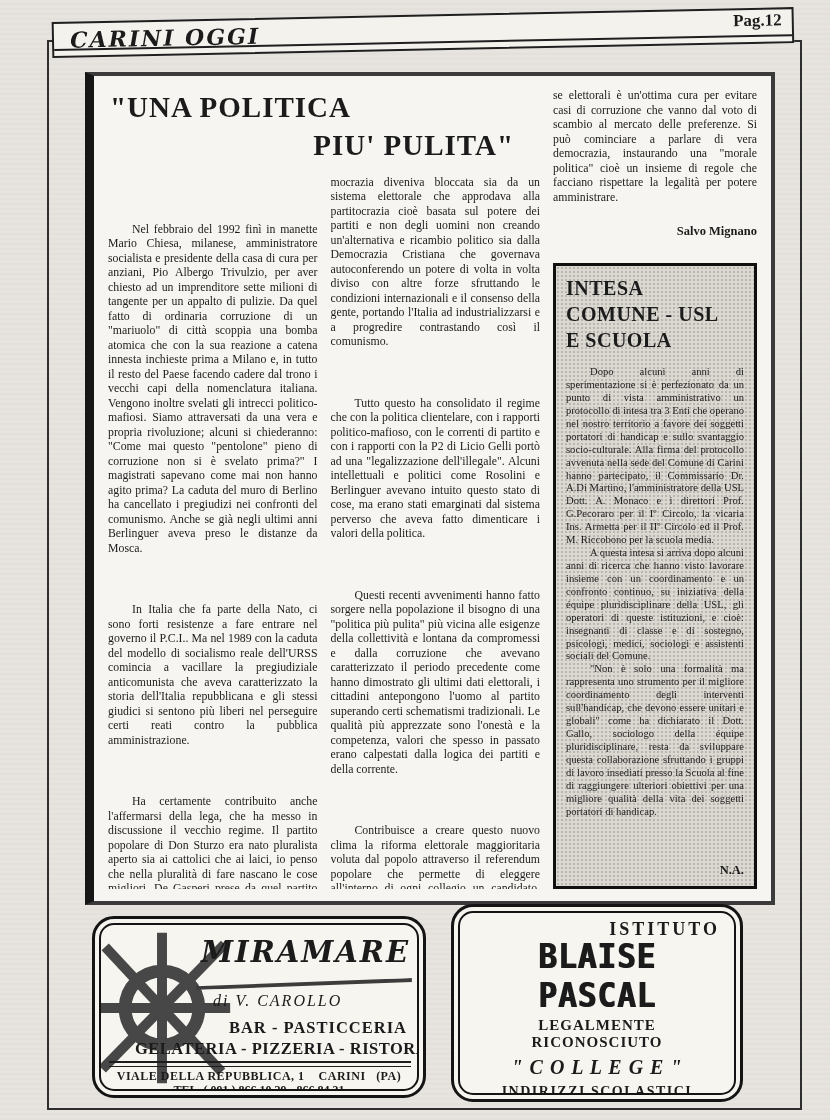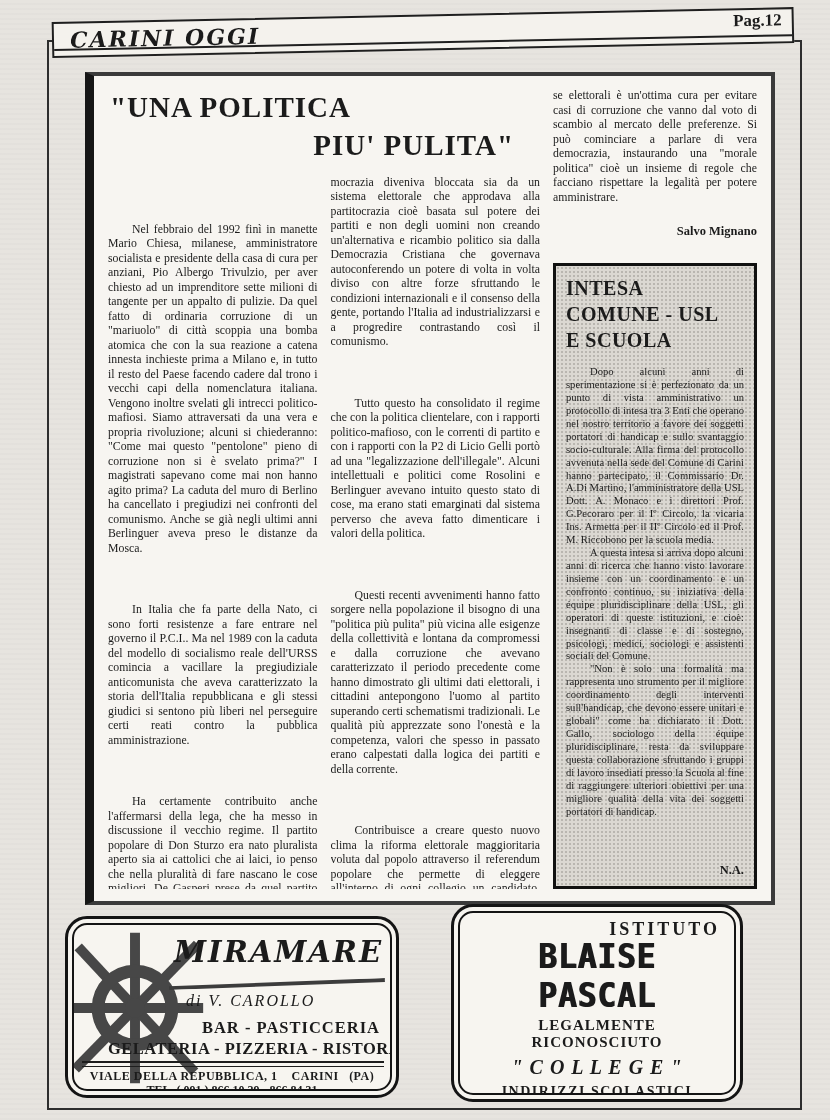--- a/index.html
+++ b/index.html
@@ -37,21 +37,21 @@
       background-image:radial-gradient(#b9b6b0 1px, transparent 1px);background-size:4px 4px;
       padding:8px 10px;font-size:10.6px;line-height:1.22;text-align:justify;overflow:hidden;
       display:flex;flex-direction:column;}
   .intesa-title{font-weight:bold;font-size:20px;line-height:1.28;white-space:pre-line;margin:2px 0 13px 0;letter-spacing:0.5px;}
   .intesa p{margin:0;}
   .intesa .sig{margin-top:auto;padding-top:4px;}
 
   
   .ad{position:absolute;border:3px solid #141414;border-radius:22px;background:#f6f4ef;padding:4px;box-sizing:border-box;}
   .ad-inner{border:2px solid #141414;border-radius:15px;width:100%;height:100%;box-sizing:border-box;position:relative;overflow:hidden;background:#f7f5f0;}
-  .ad-miramare{left:65px;top:916px;width:334px;height:182px;}
+  .ad-miramare{left:92px;top:916px;width:334px;height:182px;}
   .ad-pascal{left:451px;top:904px;width:292px;height:198px;}
 
   .wheel-svg{position:absolute;left:-10px;top:2px;width:142px;height:162px;}
   .mir-name{position:absolute;left:100px;top:10px;font-style:italic;font-weight:bold;font-size:29px;letter-spacing:2px;font-family:"DejaVu Serif",serif;}
   .mir-swoosh{position:absolute;left:95px;top:55px;width:216px;height:8px;background:#3c3c3c;
       clip-path:polygon(0 55%,100% 0,100% 50%,0 100%);transform:rotate(-1deg);}
   .mir-owner{position:absolute;left:112px;top:67px;font-style:italic;font-size:16px;letter-spacing:2px;}
   .mir-line1{position:absolute;right:10px;top:93px;font-weight:bold;font-size:16.5px;letter-spacing:1px;white-space:pre;margin-left:24px;}
   .mir-line2{position:absolute;left:34px;right:4px;top:114px;font-weight:bold;font-size:16.5px;letter-spacing:0.5px;text-align:center;white-space:pre;}
   .mir-rule{position:absolute;left:8px;right:6px;top:136px;height:3px;border-top:2.5px solid #1d1d1d;border-bottom:1px solid #1d1d1d;}

